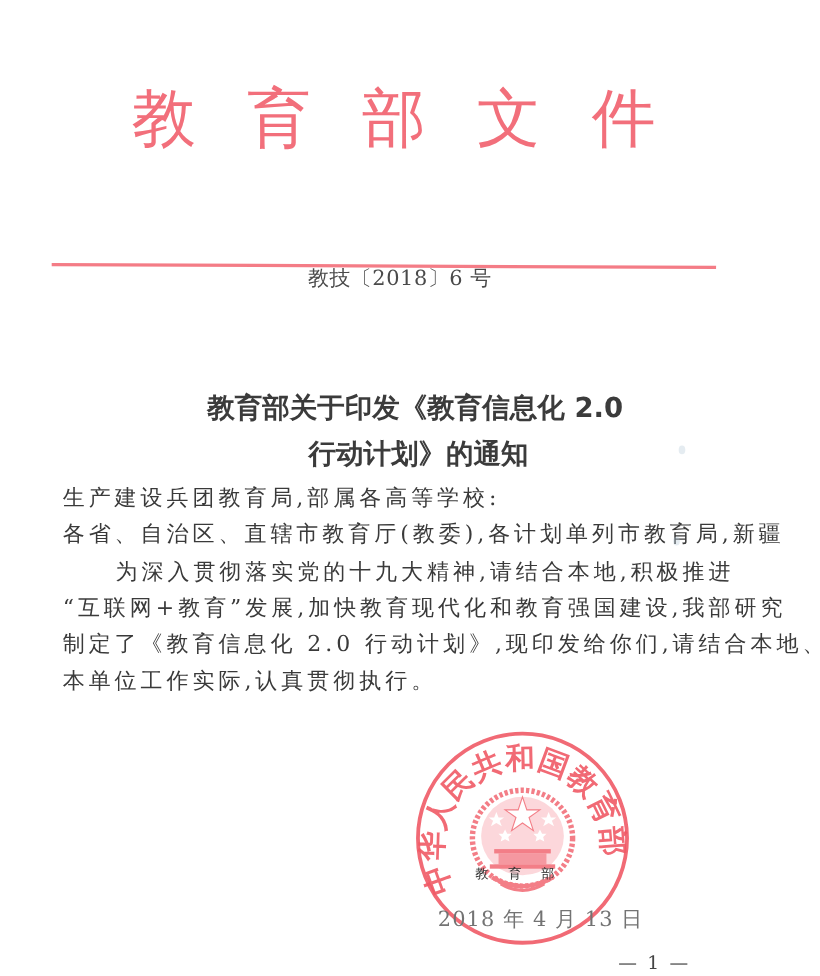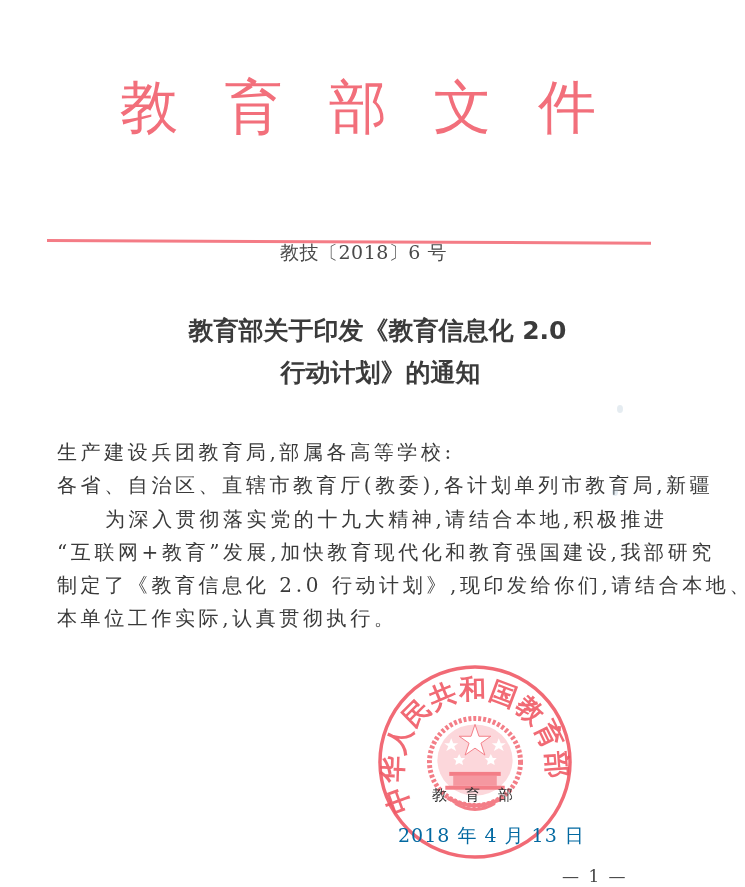--- a/index.html
+++ b/index.html
@@ -61,20 +61,21 @@
       text-align: center;
       font-family: "DejaVu Sans", "Liberation Sans", sans-serif;
       font-weight: bold;
       font-size: 25px;
       color: #3b3b3b;
       line-height: 42px;
     }
     .notice-title .line1 {
       display: block;
       padding-left: 10px;
+      margin-top: 40px;
     }
     .notice-title .line2 {
       display: block;
       padding-left: 16px;
     }
     .body-text {
       position: absolute;
       left: 57px;
       top: 436px;
       width: 640px;
@@ -98,31 +99,31 @@
       height: 198px;
     }
     .seal svg {
       width: 100%;
       height: 100%;
     }
     .signer {
       position: absolute;
       top: 786px;
       left: 432px;
-      font-size: 15px;
+      font-size: 12px;
       color: #333;
       letter-spacing: 18px;
       text-align: center;
     }
     .date {
       position: absolute;
       top: 823px;
       left: 398px;
       font-size: 19px;
-      color: #0369a1;
+      color: #737373;
       letter-spacing: 1px;
     }
     .page-number {
       position: absolute;
       top: 866px;
       left: 562px;
       font-size: 17px;
       color: #444;
       letter-spacing: 2px;
     }

